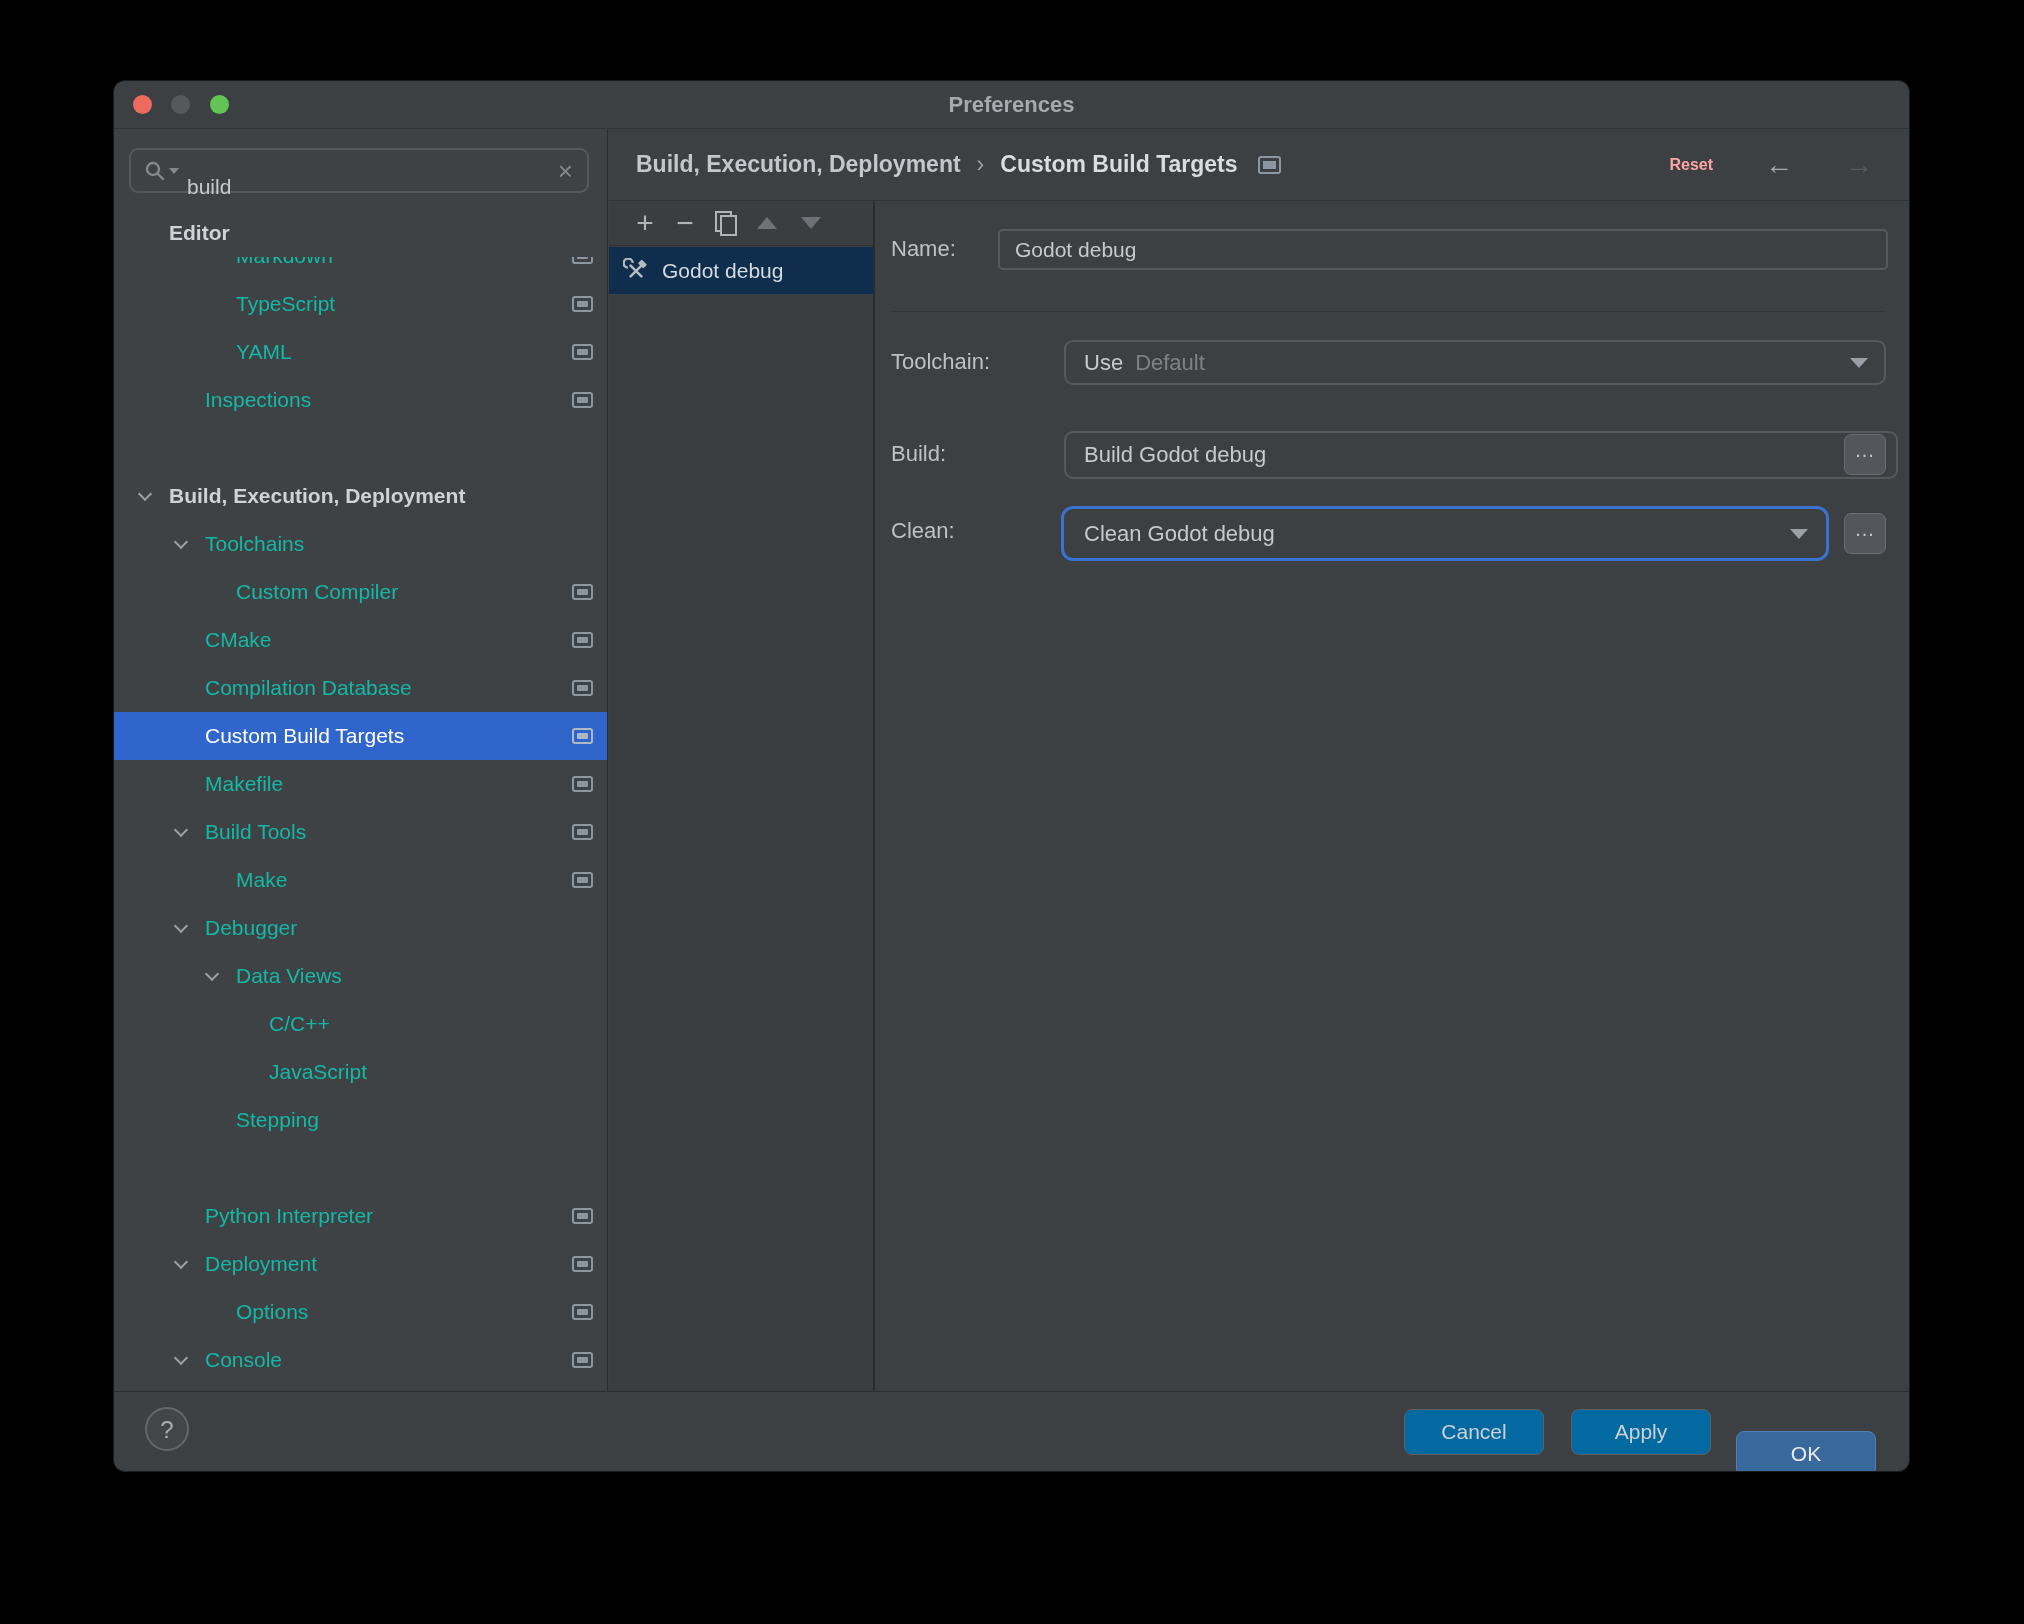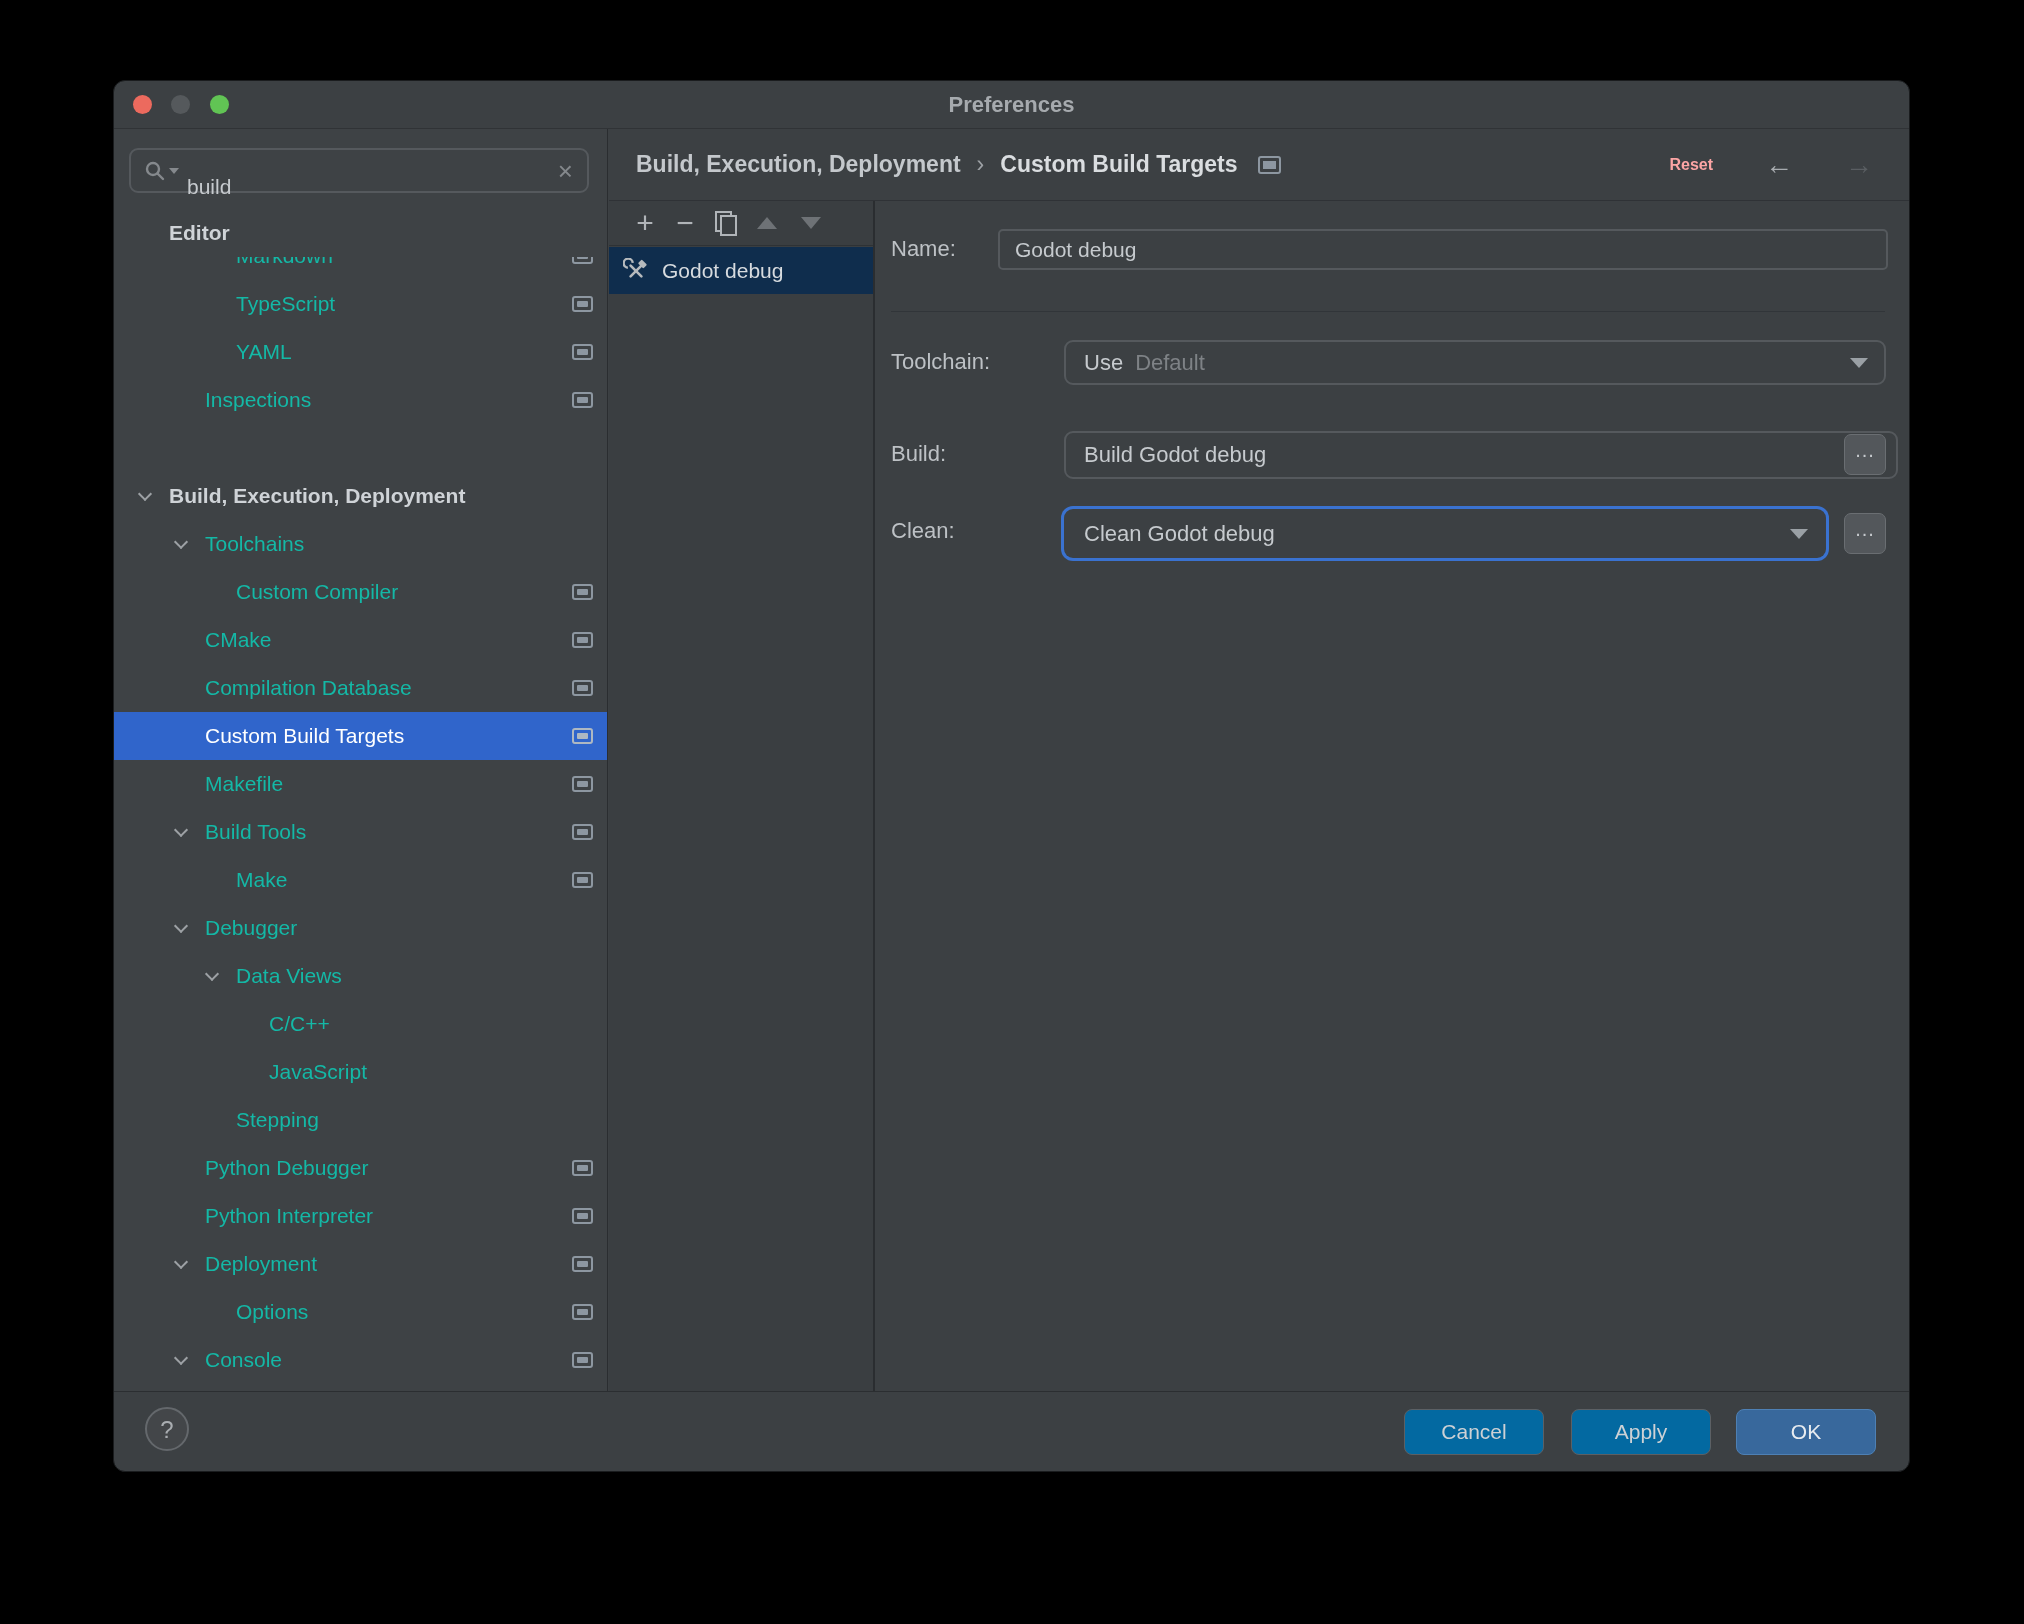--- a/index.html
+++ b/index.html
@@ -108,21 +108,21 @@
 
   
   .footer { position:absolute; left:0; top:1310px; width:1797px; height:82px;
             border-top:1px solid #2B2E31; }
   .help { position:absolute; left:31px; top:15px; width:44px; height:44px;
           border-radius:50%; border:2px solid #64686C; background:#434649;
           color:#A9ADB1; font-size:24px; text-align:center; line-height:41px; }
   .btn { position:absolute; top:17px; width:140px; height:46px; border-radius:8px;
          background:#0369a1; border:1px solid #5C6064; color:#CDD1D5;
          font-size:21px; text-align:center; line-height:44px; cursor:default; }
-  .btn.primary { background:#38689C; border-color:#4E80B4; color:#E8ECF0; }
+  .btn.primary { background:#38689C; border-color:#4E80B4; color:#E8ECF0;margin-top:22px; }
 </style>
 </head>
 <body>
 
 <div class="dialog">
 
   <div class="titlebar">
     <span class="tl" style="left: 19px; background: rgb(236, 106, 94);"></span>
     <span class="tl" style="left: 57px; background: rgb(85, 89, 92);"></span>
     <span class="tl" style="left: 96px; background: rgb(97, 196, 84);"></span>
@@ -207,24 +207,20 @@
           <span>Data Views</span>
         </div>
         <div class="trow" style="top: 871px; padding-left: 155px;">
           <span>C/C++</span>
         </div>
         <div class="trow" style="top: 919px; padding-left: 155px;">
           <span>JavaScript</span>
         </div>
         <div class="trow" style="top: 967px; padding-left: 122px;">
           <span>Stepping</span>
-        </div>
-        <div class="trow" style="top: 1015px; padding-left: 91px;">
-          <span>Python Debugger</span>
-          <span class="found-ico"></span>
         </div>
         <div class="trow" style="top: 1063px; padding-left: 91px;">
           <span>Python Interpreter</span>
           <span class="found-ico"></span>
         </div>
         <div class="trow" style="top: 1111px; padding-left: 91px;">
           <span class="chev" style="left: 62px;"></span>
           <span>Deployment</span>
           <span class="found-ico"></span>
         </div>

